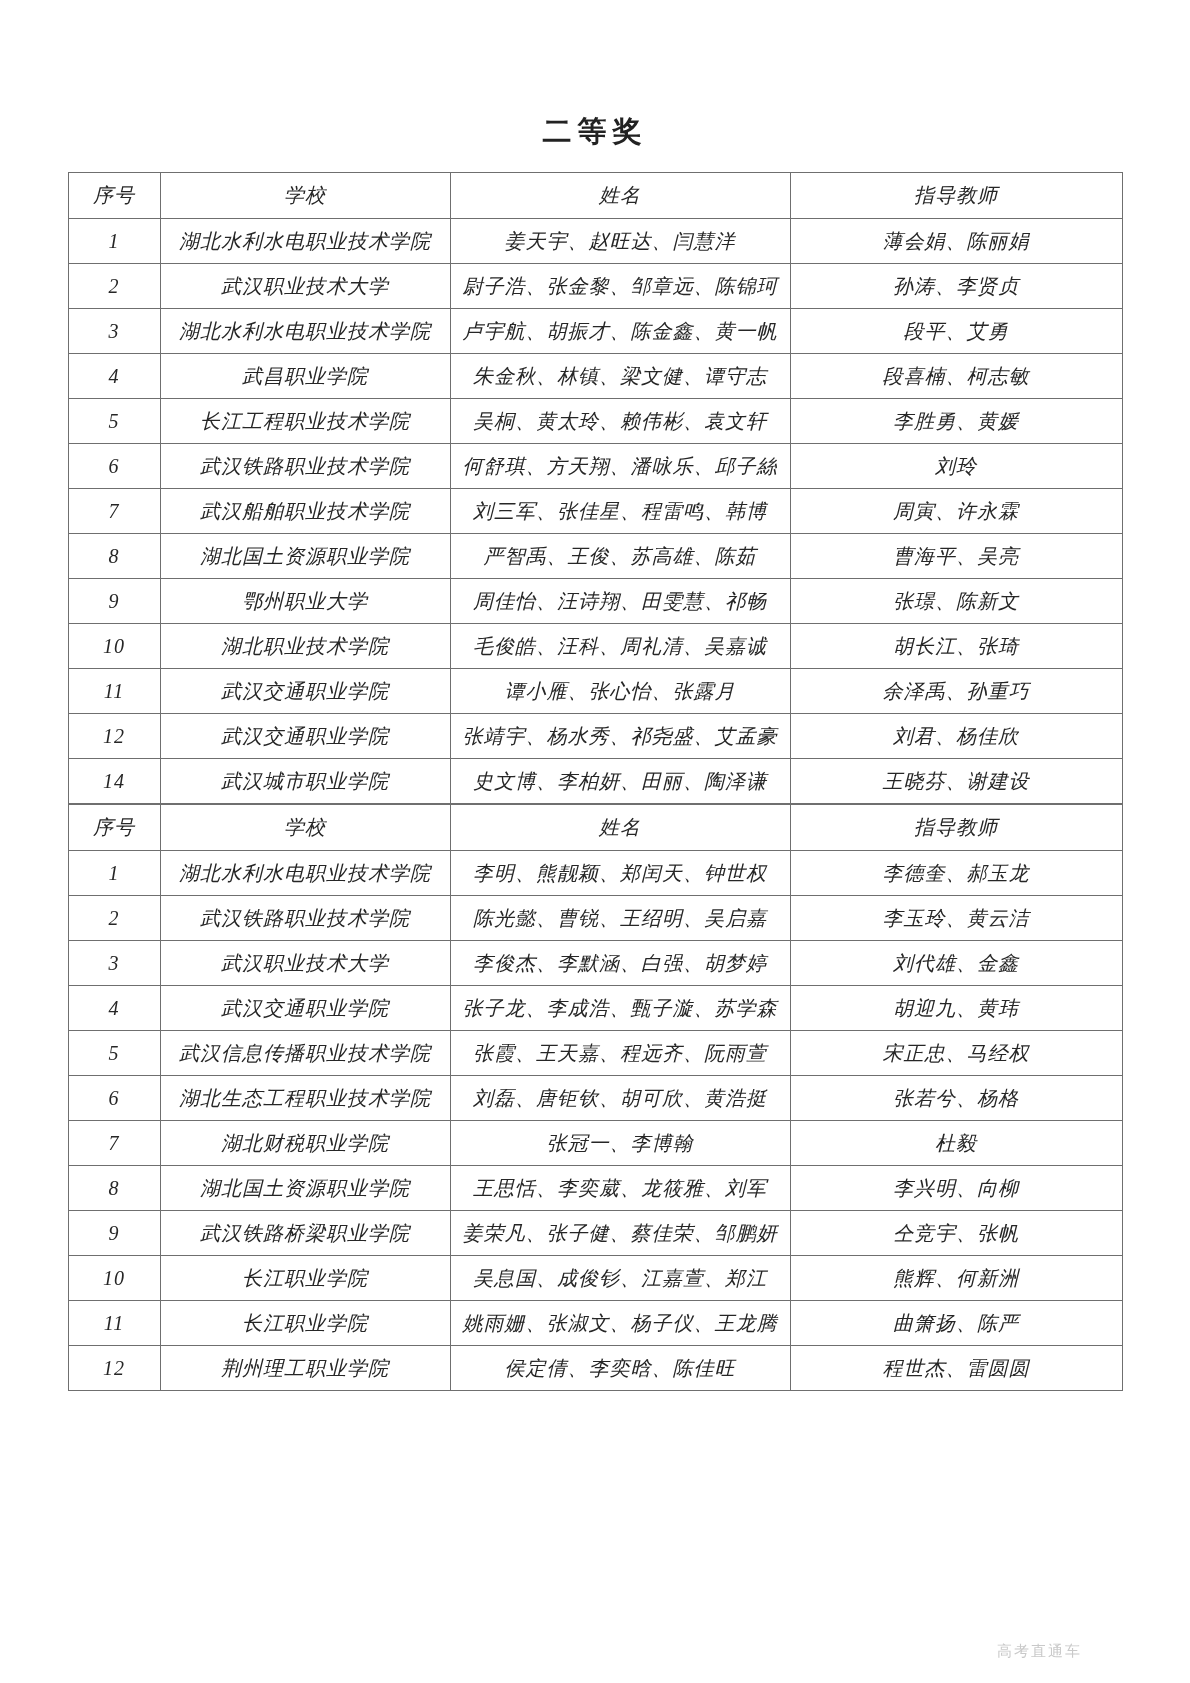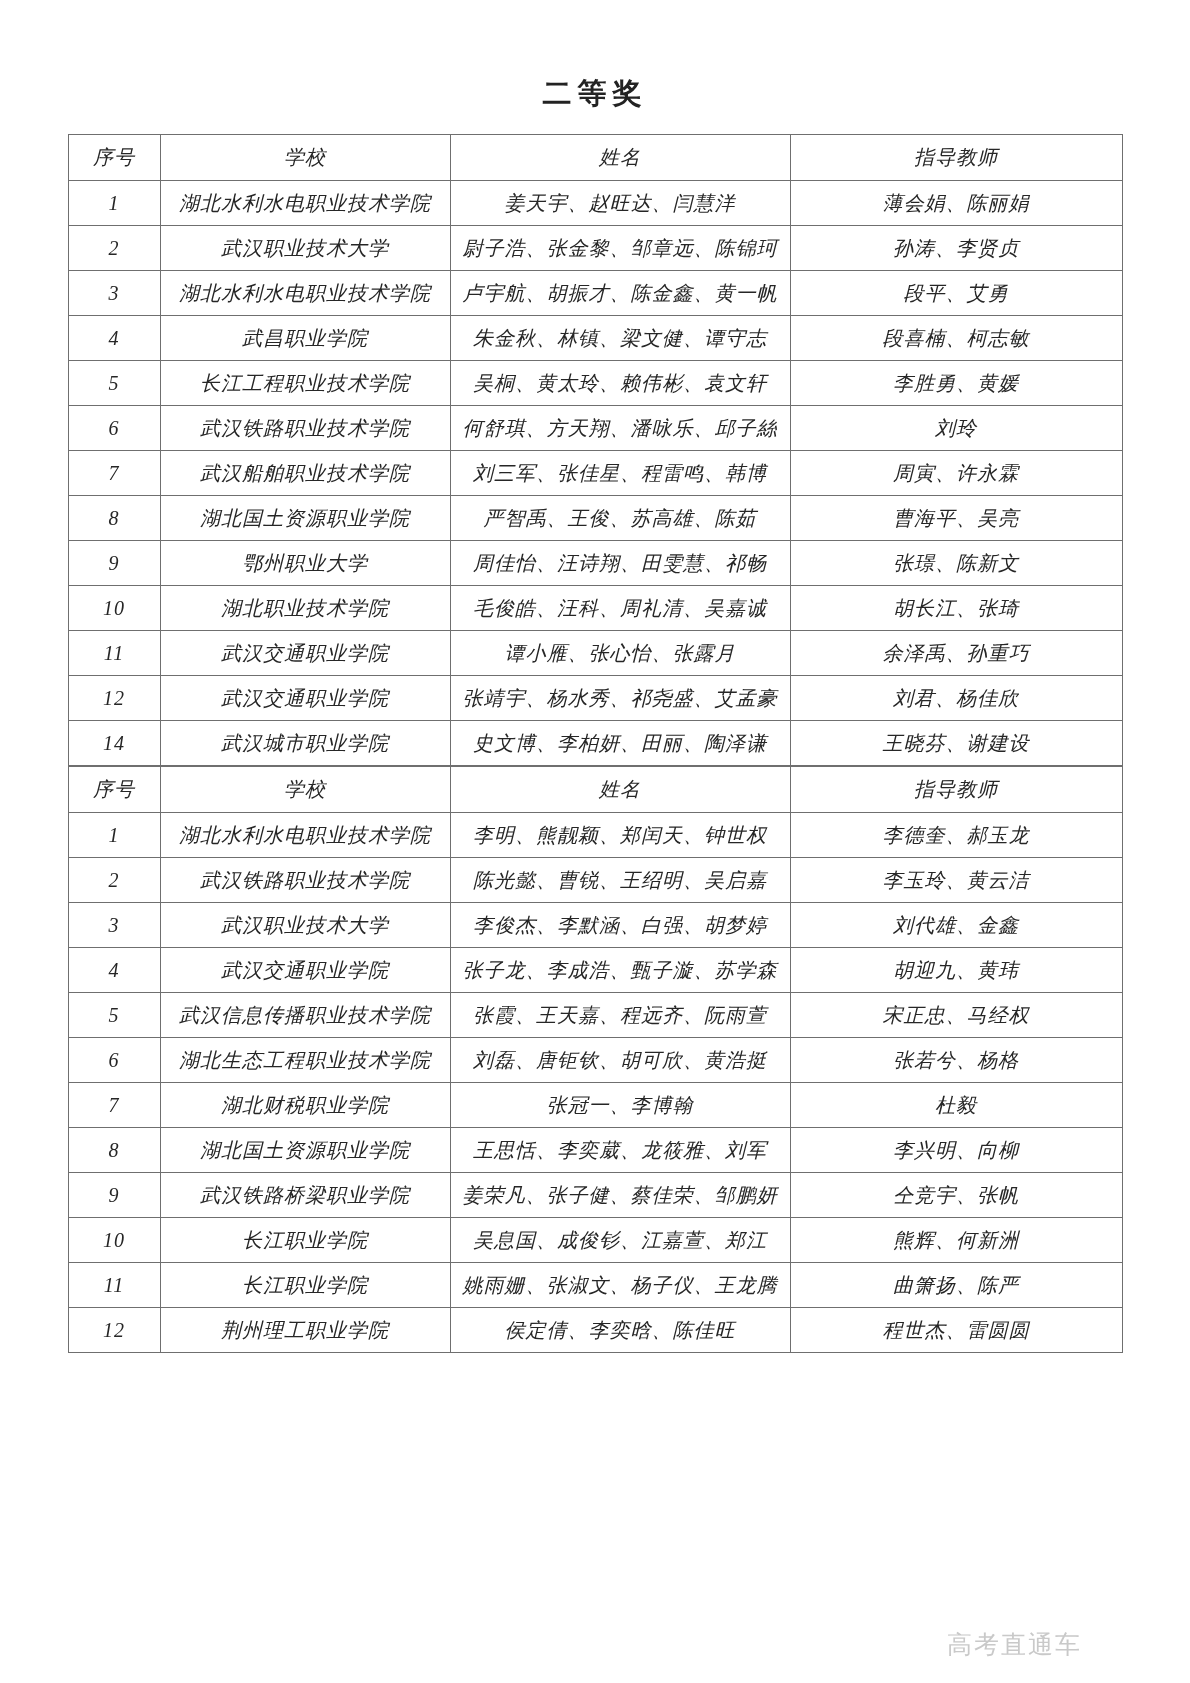--- a/index.html
+++ b/index.html
@@ -7,21 +7,21 @@
   body {
     width: 1190px;
     min-height: 1683px;
     position: relative;
     font-family: "Liberation Serif", "DejaVu Serif", serif;
     color: #262626;
   }
   .page {
     width: 1190px;
     min-height: 1683px;
-    padding-top: 74px;
+    padding-top: 112px;
     position: relative;
   }
   .award-title {
     text-align: center;
     font-size: 29px;
     font-weight: 600;
     letter-spacing: 6px;
     color: #222222;
     margin-bottom: 20px;
   }
@@ -50,21 +50,21 @@
     white-space: nowrap;
   }
   table.award-table th {
     height: 46px;
   }
   .watermark {
     position: absolute;
     right: 108px;
     bottom: 22px;
     font-family: "Liberation Sans", "DejaVu Sans", sans-serif;
-    font-size: 25px;
+    font-size: 15px;
     color: #c9c9c9;
     letter-spacing: 2px;
   }
 </style>
 </head>
 <body>
 
 <div class="page">
 
   <section>

